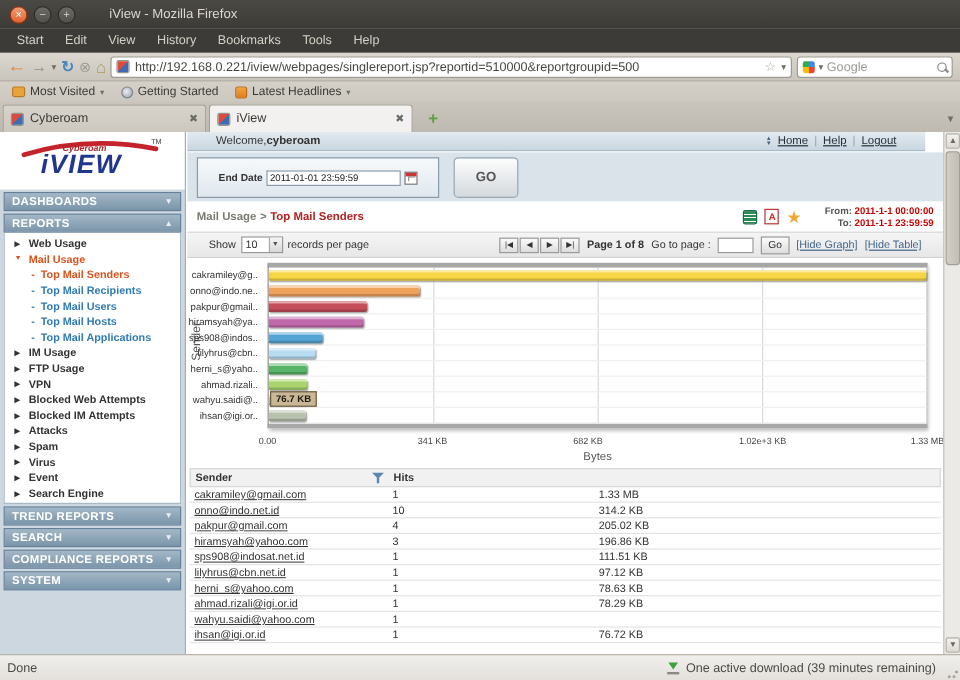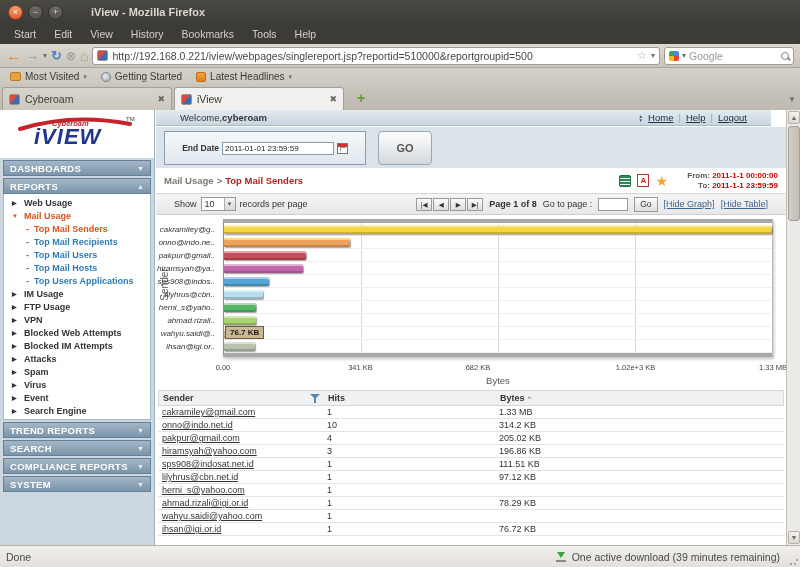--- a/index.html
+++ b/index.html
@@ -4,21 +4,21 @@
 <style>
   *{margin:0;padding:0;box-sizing:border-box;font-family:"Liberation Sans",sans-serif;}
   html,body{width:800px;height:567px;overflow:hidden;background:#d6d2ca;}
   body{position:relative;font-size:10px;color:#333;}
 
   
   .titlebar{position:absolute;top:0;left:0;width:800px;height:24px;background:linear-gradient(#4a4944,#3c3b37);display:flex;align-items:center;padding:0 8px;}
   .winbtns{display:flex;gap:5px;margin-right:28px;}
   .wb{width:15px;height:15px;border-radius:50%;background:linear-gradient(#6e6b65,#52504b);border:1px solid #2e2d29;color:#d9d5cc;font-size:9px;line-height:12px;text-align:center;cursor:default;}
   .wb.close{background:linear-gradient(#f09f74,#e2602f);border-color:#8c3510;color:#fff;}
-  .wtitle{color:#dcd8d0;font-weight:bold;font-size:11px;text-align:right;}
+  .wtitle{color:#dcd8d0;font-weight:normal;font-size:11px;text-align:right;}
   .menubar{position:absolute;top:24px;left:0;width:800px;height:20px;background:#3c3b37;display:flex;align-items:center;gap:2px;padding:0 6px;}
   .menu-item{color:#d5d1c8;font-size:10.5px;padding:2px 8px;border-radius:2px;}
 
   .navbar{position:absolute;top:44px;left:0;width:800px;height:24px;background:linear-gradient(#dcd8d0,#c9c5bd);border-bottom:1px solid #a9a49c;display:flex;align-items:center;padding:0 6px;gap:4px;}
   .navbtn{font-size:13px;color:#8f8f87;line-height:1;}
   .navbtn.back{color:#e0862f;font-size:16px;font-weight:bold;}
   .navbtn.caret{font-size:8px;color:#6f6f68;}
   .navbtn.reload{color:#4a86c0;font-size:13px;font-weight:bold;}
   .navbtn.stop{color:#9a9a92;font-size:12px;}
   .navbtn.home{color:#b09a5a;font-size:14px;}
@@ -114,21 +114,21 @@
   .pagerbtns{display:flex;gap:1px;}
   .pbtn{min-width:16px;height:13px;border:1px solid #9a9a9a;background:linear-gradient(#fbfbfb,#ddd);font-size:6.5px;text-align:center;line-height:12px;color:#333;padding:0 2px;}
   .pageinfo{font-weight:bold;}
   .gotoinput{width:30px;height:13px;border:1px solid #999;background:#fff;}
   .minigo{height:15px;padding:0 5px;border:1px solid #9a9a9a;background:linear-gradient(#fbfbfb,#ddd);font-size:8.5px;line-height:13px;color:#333;}
   .hidelink{color:#41648c;text-decoration:underline;font-size:9px;}
 
   
   .chartarea{position:absolute;top:105px;left:0;right:0;height:173px;background:#fff;}
   .ylab{position:absolute;left:-22px;top:64px;transform:rotate(-90deg);transform-origin:center;font-size:10px;color:#555;width:60px;text-align:center;}
-  .cats{position:absolute;left:0;top:8px;width:63px;font-style:italic;}
+  .cats{position:absolute;left:0;top:8px;width:63px;}
   .cat{height:13px;line-height:13px;text-align:right;font-size:8px;color:#333;padding-right:4px;white-space:nowrap;}
   .plot{position:absolute;left:67px;top:4px;width:550px;height:138px;border-top:4px solid #a8a8a8;border-bottom:4px solid #a8a8a8;border-left:1px solid #909090;border-right:1px solid #bcbcbc;background:#fff;box-shadow:1px 2px 3px rgba(0,0,0,.25);}
   .grid{position:absolute;top:0;bottom:0;width:1px;background:#d9d9d9;}
   .rowline{position:absolute;left:0;right:0;height:1px;background:#efefef;}
   .bar{position:absolute;left:0;height:9px;border-radius:0 2px 2px 0;box-shadow:inset 0 2px rgba(255,255,255,.5),inset 0 -2px rgba(0,0,0,.18),1px 1px 1px rgba(0,0,0,.35);}
   .xticks{position:absolute;top:148px;left:0;right:0;height:10px;}
   .xtick{position:absolute;transform:translateX(-50%);font-size:7.5px;color:#444;white-space:nowrap;}
   .xlab{position:absolute;top:160px;left:67px;width:550px;text-align:center;font-size:9.5px;color:#555;}
   .ctooltip{position:absolute;left:69px;padding:1px 4px;background:#c9b795;border:1px solid #6b5d44;color:#1e1a12;font-size:8px;font-weight:bold;z-index:5;}
 
@@ -270,21 +270,21 @@
         <div class="rchild">
           <span class="dash">-</span>
           <span>Top Mail Users</span>
         </div>
         <div class="rchild">
           <span class="dash">-</span>
           <span>Top Mail Hosts</span>
         </div>
         <div class="rchild">
           <span class="dash">-</span>
-          <span>Top Users Applications</span>
+          <span>Top Mail Applications</span>
         </div>
         <div class="rgroup">
           <span class="garrow">▶</span>
           <span class="glabel">IM Usage</span>
         </div>
         <div class="rgroup">
           <span class="garrow">▶</span>
           <span class="glabel">FTP Usage</span>
         </div>
         <div class="rgroup">
@@ -444,36 +444,35 @@
           <div class="rowline" style="top: 103px;"></div>
           <div class="bar" style="top: 93px; width: 5.7485%; background: rgb(169, 212, 109);"></div>
           <div class="rowline" style="top: 116px;"></div>
           <div class="bar" style="top: 106px; width: 5.73749%; background: rgb(205, 187, 155);"></div>
           <div class="rowline" style="top: 129px;"></div>
           <div class="bar" style="top: 119px; width: 5.63322%; background: rgb(183, 195, 174);"></div>
         </div>
       <div class="xticks">
           <span class="xtick" style="left: 67px;">0.00</span>
           <span class="xtick" style="left: 204.5px;">341 KB</span>
-          <span class="xtick" style="left: 322px;">682 KB</span>
+          <span class="xtick" style="left: 334px;">682 KB</span>
           <span class="xtick" style="left: 479.5px;">1.02e+3 KB</span>
           <span class="xtick" style="left: 617px;">1.33 MB</span>
         </div>
       <span class="xlab">Bytes</span>
       <div class="ctooltip" style="top: 111px;">76.7 KB</div>
     </div>
 
     <div class="tablearea">
       <div class="tr head">
         <div class="td c1">
           <span>Sender</span>
           <span class="funnel"></span>
         </div>
         <div class="td c2">Hits</div>
-        <div class="td c3"><span>Bytes</span><span class="sortcaret">^</span></div>
       </div>
       <div>
           <div class="tr">
             <div class="td c1">
               <span class="slink">cakramiley@gmail.com</span>
             </div>
             <div class="td c2">1</div>
             <div class="td c3">1.33 MB</div>
           </div>
           <div class="tr">
@@ -509,20 +508,21 @@
               <span class="slink">lilyhrus@cbn.net.id</span>
             </div>
             <div class="td c2">1</div>
             <div class="td c3">97.12 KB</div>
           </div>
           <div class="tr">
             <div class="td c1">
               <span class="slink">herni_s@yahoo.com</span>
             </div>
             <div class="td c2">1</div>
+            <div class="td c3">78.63 KB</div>
           </div>
           <div class="tr">
             <div class="td c1">
               <span class="slink">ahmad.rizali@igi.or.id</span>
             </div>
             <div class="td c2">1</div>
             <div class="td c3">78.29 KB</div>
           </div>
           <div class="tr">
             <div class="td c1">

